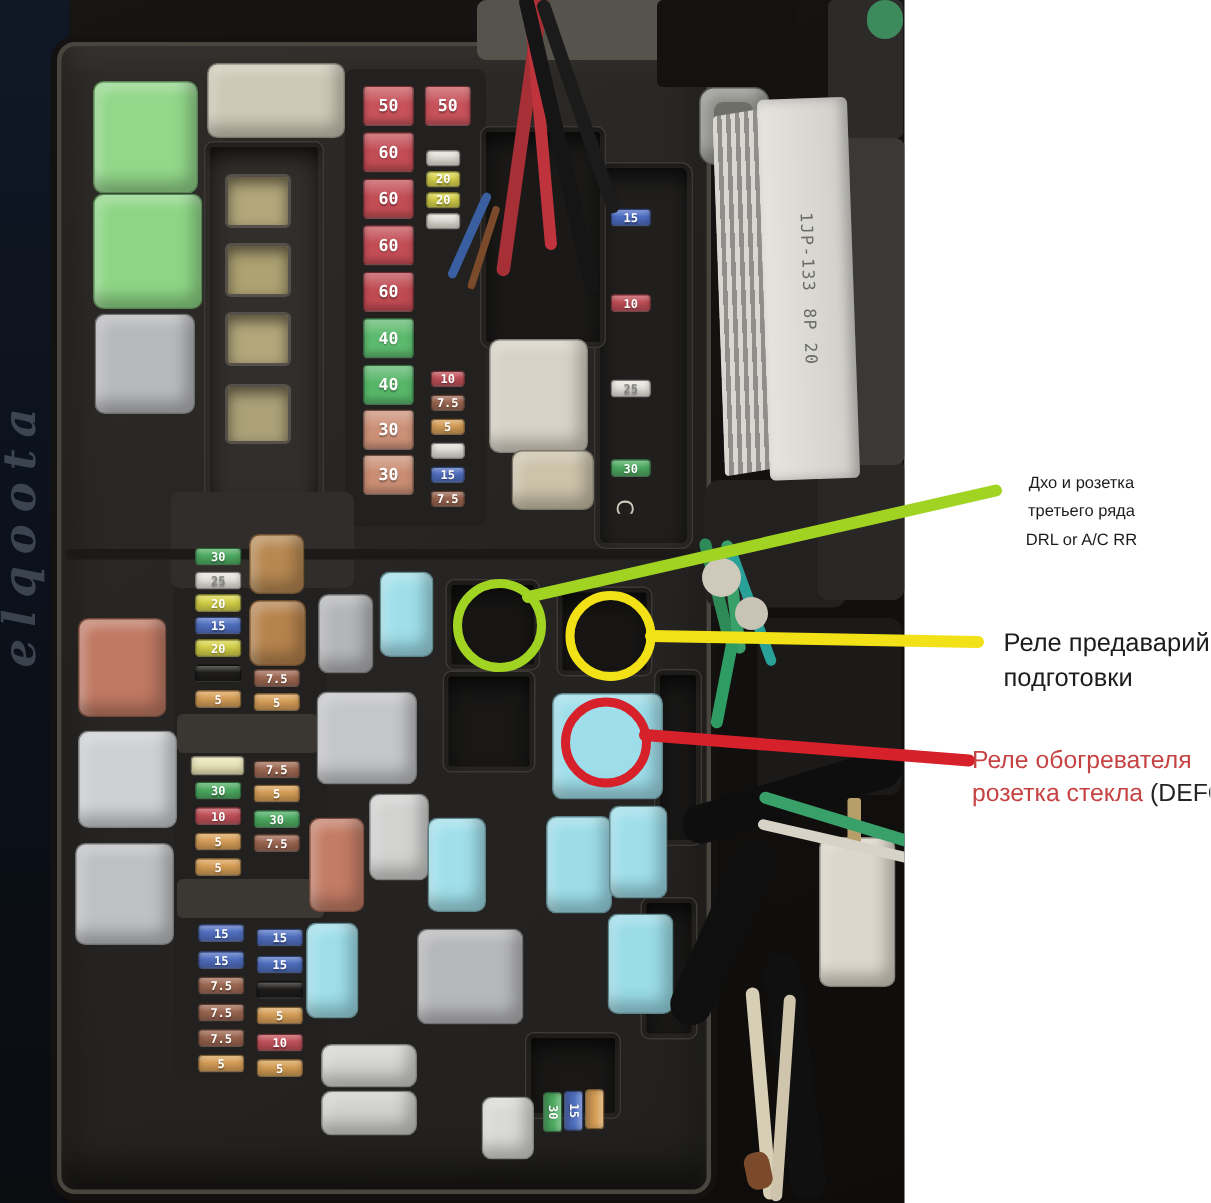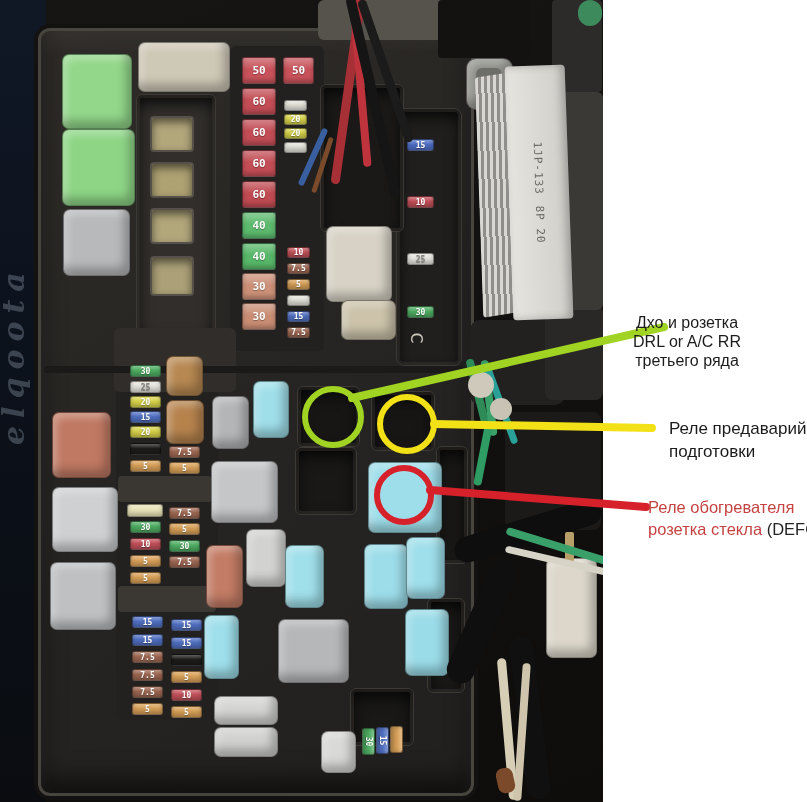--- a/index.html
+++ b/index.html
@@ -35,21 +35,21 @@
   .hs-plate{position:absolute;left:30px;top:0;width:60px;height:254px;border-radius:4px;
             background:linear-gradient(90deg,#e5e4df,#cfcec9);display:flex;flex-direction:column;
             align-items:center;justify-content:center;gap:10px;box-shadow:inset -4px 0 8px rgba(0,0,0,.25);}
   .hs-plate span{writing-mode:vertical-rl;font:11px "DejaVu Sans Mono",monospace;color:#6b6b65;letter-spacing:1px;}
   .strip-letter{position:absolute;left:404px;top:326px;width:24px;height:24px;color:#cfc9bd;
                 font:15px "DejaVu Sans",sans-serif;transform:rotate(90deg);
                 display:flex;align-items:center;justify-content:center;}
   #overlay{position:absolute;left:0;top:0;z-index:5;pointer-events:none;}
   .ann{position:absolute;z-index:6;color:#1c1c1c;white-space:nowrap;}
   .ann div{white-space:nowrap;}
-  .drl{left:616px;top:313px;width:142px;text-align:center;font-size:16px;line-height:19px;}
+  .drl{left:650px;top:313px;width:142px;text-align:center;font-size:11px;line-height:19px;}
   .prep{left:669px;top:417px;font-size:17px;line-height:23px;}
   .defog{left:648px;top:496px;font-size:16.5px;line-height:22px;color:#c64343;}
   .defog .dark{color:#242424;}
 </style>
 </head>
 <body>
 
 <div class="stage">
   <div class="photo">
     <div class="cowl"></div>
@@ -205,22 +205,22 @@
       <circle cx="333" cy="417" r="28" fill="none" stroke="#a0d322" stroke-width="6"></circle>
       <circle cx="407" cy="424" r="27" fill="none" stroke="#f2e116" stroke-width="6"></circle>
       <circle cx="404" cy="495" r="27" fill="none" stroke="#d6202a" stroke-width="6"></circle>
       <line x1="352" y1="398" x2="664" y2="327" stroke-linecap="round" stroke="#a0d322" stroke-width="8"></line>
       <line x1="434" y1="424" x2="652" y2="428" stroke-linecap="round" stroke="#f2e116" stroke-width="8"></line>
       <line x1="430" y1="490" x2="646" y2="507" stroke-linecap="round" stroke="#d6202a" stroke-width="8"></line>
     </svg>
 
   <div class="ann drl">
     <div>Дхо и розетка</div>
+    <div>третьего ряда</div>
     <div>DRL or A/C RR</div>
-    <div>третьего ряда</div>
   </div>
 
   <div class="ann prep">
     <div>Реле предаварийной</div>
     <div>подготовки</div>
   </div>
 
   <div class="ann defog">
     <div>Реле обогревателя</div>
     <div><span>розетка стекла</span> <span class="dark">(DEFOG)</span></div>

